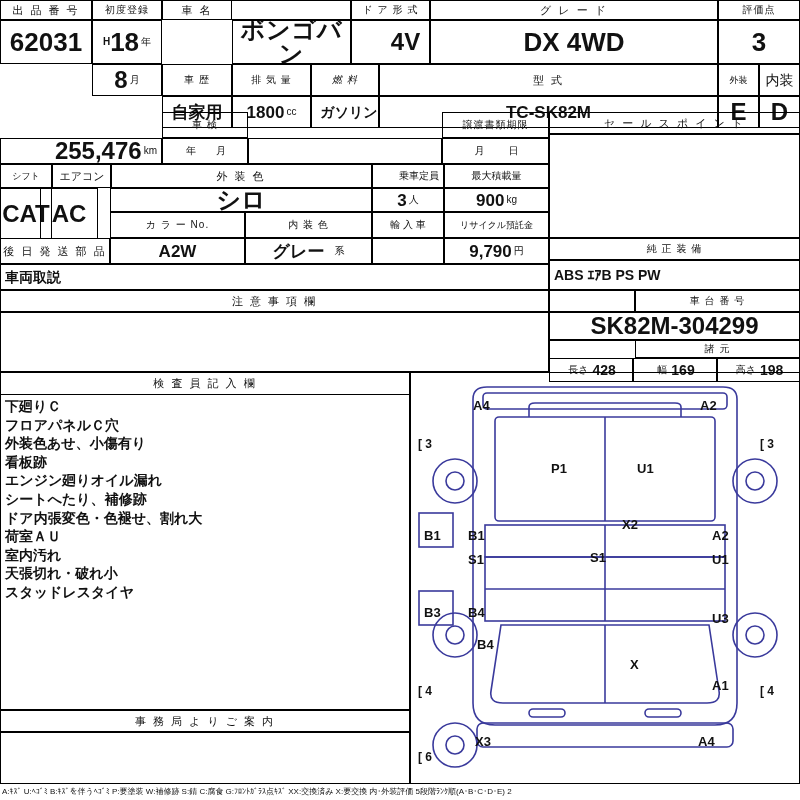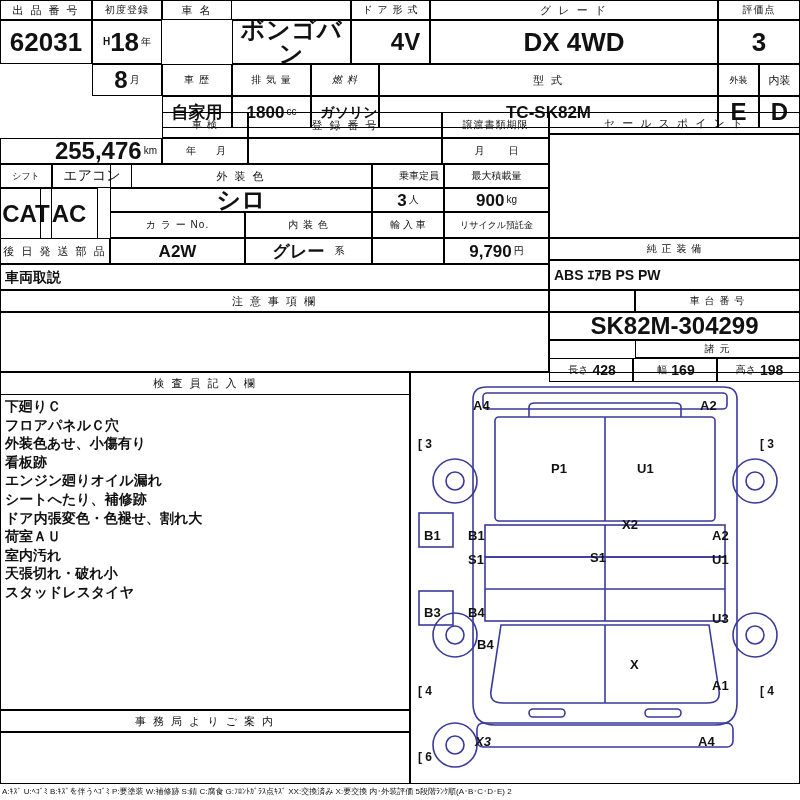--- a/index.html
+++ b/index.html
@@ -59,21 +59,21 @@
   <div class="c lbl" style="left:430px;top:0;width:288px;height:20px;">グ レ ー ド</div>
   <div class="c huge" style="left:430px;top:20px;width:288px;height:44px;">DX  4WD</div>
 
   <div class="c lbl-s" style="left:718px;top:0;width:82px;height:20px;">評価点</div>
   <div class="c huge" style="left:718px;top:20px;width:82px;height:44px;">3</div>
 
   <div class="c lbl-s" style="left:232px;top:64px;width:79px;height:32px;">排 気 量</div>
   <div class="c lbl-s" style="left:311px;top:64px;width:68px;height:32px;font-style:italic;">燃 料</div>
   <div class="c lbl" style="left:379px;top:64px;width:339px;height:32px;">型 式</div>
   <div class="c lbl-s" style="left:718px;top:64px;width:41px;height:32px;font-size:9px;letter-spacing:0;">外装</div>
-  <div class="c lbl-s" style="left:759px;top:64px;width:41px;height:32px;font-size:11px;letter-spacing:0;">内装</div>
+  <div class="c lbl-s" style="left:759px;top:64px;width:41px;height:32px;font-size:14px;letter-spacing:0;">内装</div>
 
   <div class="c val" style="left:162px;top:96px;width:70px;height:32px;">自家用</div>
   <div class="c" style="left:232px;top:96px;width:79px;height:32px;">
     <span class="val">1800</span>
     <span class="unit">cc</span>
   </div>
   <div class="c val-s" style="left:311px;top:96px;width:68px;height:32px;padding-left:8px;">ガソリン</div>
   <div class="c val" style="left:379px;top:96px;width:339px;height:32px;">TC-SK82M</div>
   <div class="c big" style="left:718px;top:96px;width:41px;height:32px;">E</div>
   <div class="c big" style="left:759px;top:96px;width:41px;height:32px;">D</div>
@@ -82,31 +82,30 @@
     <span class="big">255,476</span>
     <span class="unit">km</span>
   </div>
 
   <div class="c lbl-s" style="left:162px;top:112px;width:86px;height:26px;">車 検</div>
   <div class="c" style="left:162px;top:138px;width:86px;height:26px;">
     <span class="unit" style="margin-right:18px;">年</span>
     <span class="unit">月</span>
   </div>
 
-  <div class="c lbl" style="left:248px;top:112px;width:194px;height:26px;">登 録 番 号</div>
   <div class="c" style="left:248px;top:138px;width:194px;height:26px;"></div>
 
   <div class="c lbl-s" style="left:442px;top:112px;width:107px;height:26px;">譲渡書類期限</div>
   <div class="c" style="left:442px;top:138px;width:107px;height:26px;">
     <span class="unit" style="margin-right:22px;">月</span>
     <span class="unit">日</span>
   </div>
 
   <div class="c lbl-s" style="left:0;top:164px;width:52px;height:24px;font-size:9px;letter-spacing:0;">シフト</div>
-  <div class="c lbl-s" style="left:52px;top:164px;width:80px;height:24px;font-size:14px;letter-spacing:0;font-family:Liberation Serif, serif;">エアコン</div>
+  <div class="c lbl-s" style="left:52px;top:164px;width:60px;height:24px;font-size:11px;letter-spacing:0;">エアコン</div>
   <div class="c lbl" style="left:110px;top:164px;width:262px;height:24px;">外 装 色</div>
   <div class="c big" style="left:0;top:188px;width:52px;height:50px;border-bottom:none;">CAT</div>
   <div class="c big" style="left:40px;top:188px;width:58px;height:50px;border-bottom:none;">AC</div>
   <div class="c big" style="left:110px;top:188px;width:262px;height:24px;">シロ</div>
 
   <div class="c lbl-s" style="left:372px;top:164px;width:72px;height:24px;font-size:10px;letter-spacing:0;padding-left:22px;">乗車定員</div>
   <div class="c" style="left:372px;top:188px;width:72px;height:24px;">
     <span class="val">3</span>
     <span class="unit">人</span>
   </div>
@@ -240,21 +239,21 @@
   <div class="code" style="left:712px;top:528px;">A2</div>
   <div class="code" style="left:468px;top:552px;">S1</div>
   <div class="code" style="left:712px;top:552px;">U1</div>
   <div class="code" style="left:590px;top:550px;">S1</div>
   <div class="code" style="left:424px;top:605px;">B3</div>
   <div class="code" style="left:468px;top:605px;">B4</div>
   <div class="code" style="left:712px;top:611px;">U3</div>
   <div class="code" style="left:477px;top:637px;">B4</div>
   <div class="code" style="left:630px;top:657px;">X</div>
   <div class="code" style="left:712px;top:678px;">A1</div>
-  <div class="code" style="left:475px;top:734px;font-style:italic;">X3</div>
+  <div class="code" style="left:475px;top:734px;">X3</div>
   <div class="code" style="left:698px;top:734px;">A4</div>
 
   <div class="brk" style="left:418px;top:437px;">[ 3</div>
   <div class="brk" style="left:760px;top:437px;">[ 3</div>
   <div class="brk" style="left:418px;top:684px;">[ 4</div>
   <div class="brk" style="left:760px;top:684px;">[ 4</div>
   <div class="brk" style="left:418px;top:750px;">[ 6</div>
 
   <div class="footer">A:ｷｽﾞ  U:ﾍｺﾞﾐ  B:ｷｽﾞを伴うﾍｺﾞﾐ  P:要塗装  W:補修跡  S:錆  C:腐食  G:ﾌﾛﾝﾄｶﾞﾗｽ点ｷｽﾞ  XX:交換済み  X:要交換   内･外装評価  5段階ﾗﾝｸ順(A･B･C･D･E)  2</div>
 

